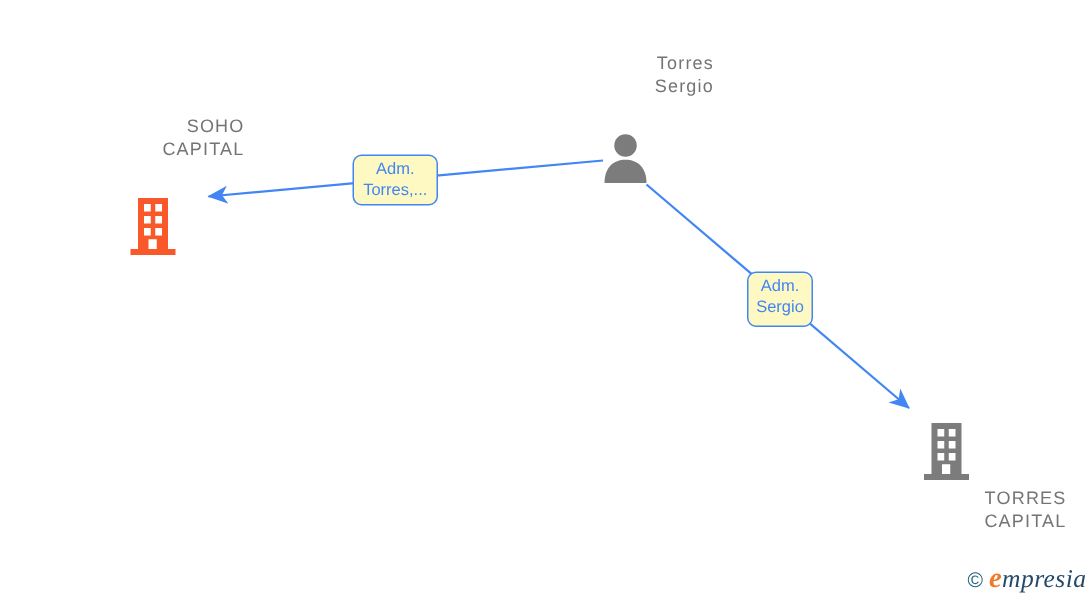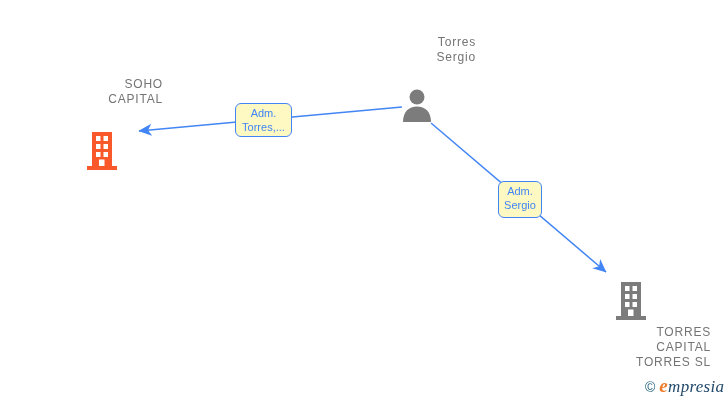--- a/index.html
+++ b/index.html
@@ -125,21 +125,20 @@
       <rect x="19.5" y="5" width="4.5" height="5" fill="#ffffff"></rect>
       <rect x="12" y="13" width="4.5" height="5" fill="#ffffff"></rect>
       <rect x="19.5" y="13" width="4.5" height="5" fill="#ffffff"></rect>
       <rect x="12" y="21" width="4.5" height="5" fill="#ffffff"></rect>
       <rect x="19.5" y="21" width="4.5" height="5" fill="#ffffff"></rect>
       <rect x="15" y="28.5" width="5.5" height="6.5" fill="#ffffff"></rect>
     </svg>
     <div class="entity-label" style="left:551px; top:325px; width:160px;">
       <div>TORRES</div>
       <div>CAPITAL</div>
-      <div>TORRES SL</div>
     </div>
   </div>
 
   <div class="edge-label" style="left:235px; top:103px; width:57px; height:34px;">
     <div>Adm.</div>
     <div>Torres,...</div>
   </div>
   <div class="edge-label" style="left:498px; top:181px; width:44px; height:37px;">
     <div>Adm.</div>
     <div>Sergio</div>

